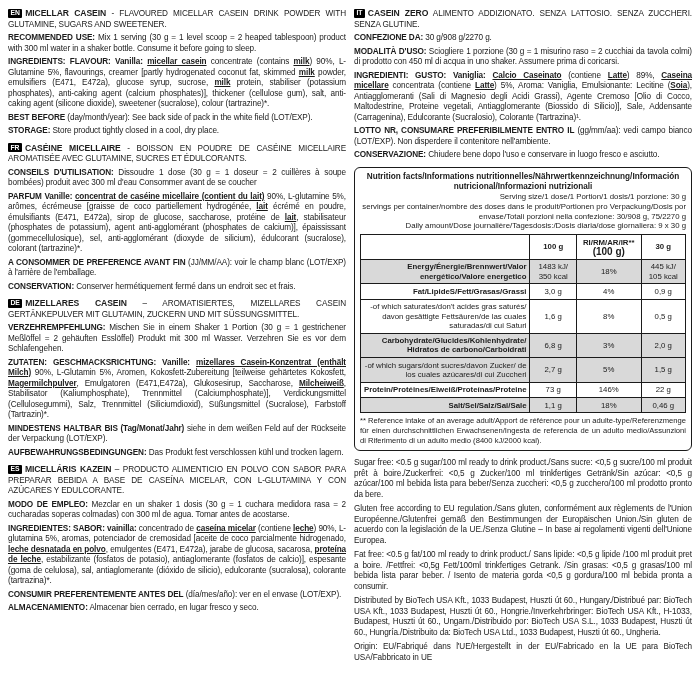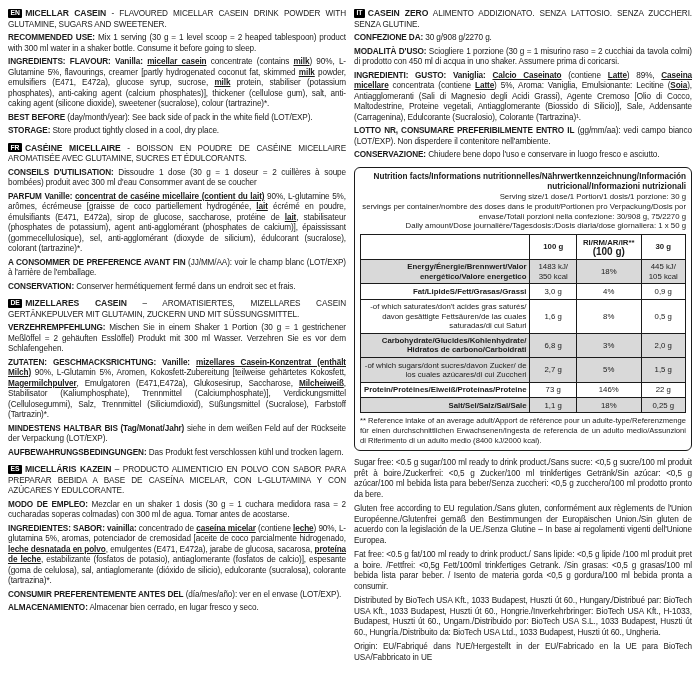--- a/index.html
+++ b/index.html
@@ -9,21 +9,21 @@
   .col{width:338px;flex:0 0 338px;}
   .section{margin-bottom:6px;}
   .para{margin:0 0 3px 0;font-size:8.2px;line-height:10.5px;text-align:justify;letter-spacing:-0.1px;}
   .lead{font-weight:bold;}
   .head .lead{font-size:8.6px;}
   u.al{font-weight:bold;text-decoration:underline;text-underline-offset:1px;}
   .badge{display:inline-block;background:#000;color:#fff;font-weight:bold;font-size:6.8px;
          line-height:1;padding:1.5px 2.5px 1px;margin-right:3px;vertical-align:1px;border-radius:1px;}
   
   .nutri{border:1.5px solid #1b1b1b;border-radius:6px;padding:4px 5px 5px;margin:2px 0 7px;}
-  .nutri-title{font-weight:bold;font-size:8.2px;line-height:10.3px;margin:0;text-align:right;}
+  .nutri-title{font-weight:bold;font-size:8.2px;line-height:10.3px;margin:0;text-align:center;}
   .nutri-sub{font-size:7.8px;line-height:9.8px;margin:0;text-align:right;}
   table.nt{width:100%;border-collapse:collapse;margin-top:3px;font-size:7.8px;line-height:9.3px;}
   table.nt td{border:1px solid #1b1b1b;padding:2.5px 3px;vertical-align:middle;}
   table.nt{border:1.5px solid #1b1b1b;}
   tr.hdr td{border-bottom:1.5px solid #1b1b1b;font-weight:bold;text-align:center;}
   td.lab{text-align:right;}
   td.val{text-align:center;width:48px;}
   td.ri{width:60px;}
   td.c30{width:46px;border-left:1.5px solid #1b1b1b !important;}
   tr.shaded td{background:#d9d9d9;}
@@ -91,21 +91,21 @@
       <p class="para"><span class="lead">MODALITÀ D'USO:</span><span> Sciogliere 1 porzione (30 g = 1 misurino raso = 2 cucchiai da tavola colmi) di prodotto con 450 ml di acqua in uno shaker. Assumere prima di coricarsi.</span></p>
       <p class="para"><span class="lead">INGREDIENTI: GUSTO: Vaniglia:</span><span> <u class="al">Calcio Caseinato</u> (contiene <u class="al">Latte</u>) 89%, <u class="al">Caseina micellare</u> concentrata (contiene <u class="al">Latte</u>) 5%, Aroma: Vaniglia, Emulsionante: Lecitine (<u class="al">Soia</u>), Antiagglomeranti (Sali di Magnesio degli Acidi Grassi), Agente Cremoso [Olio di Cocco, Maltodestrine, Proteine vegetali, Antiagglomerante (Biossido di Silicio)], Sale, Addensante (Carragenina), Edulcorante (Sucralosio), Colorante (Tartrazina)¹.</span></p>
       <p class="para"><span class="lead">LOTTO NR, CONSUMARE PREFERIBILMENTE ENTRO IL</span><span> (gg/mm/aa): vedi campo bianco (LOT/EXP). Non disperdere il contenitore nell'ambiente.</span></p>
       <p class="para"><span class="lead">CONSERVAZIONE:</span><span> Chiudere bene dopo l'uso e conservare in luogo fresco e asciutto.</span></p>
     </div>
 
     <div class="nutri">
       <p class="nutri-title">Nutrition facts/Informations nutritionnelles/Nährwertkennzeichnung/Información nutricional/Informazioni nutrizionali</p>
       <p class="nutri-sub">Serving size/1 dose/1 Portion/1 dosis/1 porzione: 30 g</p>
       <p class="nutri-sub">servings per container/nombre des doses dans le produit/Portionen pro Verpackung/Dosis por envase/Totali porzioni nella confezione: 30/908 g, 75/2270 g</p>
-      <p class="nutri-sub">Daily amount/Dose journalière/Tagesdosis:/Dosis diaria/dose giornaliera: 1 x 50 g</p>
+      <p class="nutri-sub">Daily amount/Dose journalière/Tagesdosis:/Dosis diaria/dose giornaliera: 9 x 30 g</p>
 
       <table class="nt">
         <tbody>
           <tr class="hdr">
             <td class="lab"></td>
             <td class="val">100 g</td>
             <td class="val ri"><span>RI/RM/AR/IR**</span><span class="hdr-sub">(100 g)</span></td>
             <td class="val c30">30 g</td>
           </tr>
           <tr class="shaded boldlab">
@@ -141,21 +141,21 @@
           <tr class="boldlab">
             <td class="lab">Protein/Protéines/Eiweiß/Proteínas/Proteine</td>
             <td class="val">73 g</td>
             <td class="val ri">146%</td>
             <td class="val c30">22 g</td>
           </tr>
           <tr class="shaded boldlab">
             <td class="lab">Salt/Sel/Salz/Sal/Sale</td>
             <td class="val">1,1 g</td>
             <td class="val ri">18%</td>
-            <td class="val c30">0,25 g</td>
+            <td class="val c30">0,46 g</td>
           </tr>
         </tbody>
       </table>
 
       <p class="footnote">** Reference intake of an average adult/Apport de référence pour un adulte-type/Referenzmenge für einen durchschnittlichen Erwachsenen/Ingesta de referencia de un adulto medio/Assunzioni di Riferimento di un adulto medio (8400 kJ/2000 kcal).</p>
     </div>
 
     <div class="notes">
       <p class="para">Sugar free: &lt;0.5 g sugar/100 ml ready to drink product./Sans sucre: &lt;0,5 g sucre/100 ml produit prêt à boire./Zuckerfrei: &lt;0,5 g Zucker/100 ml trinkfertiges Getränk/Sin azúcar: &lt;0,5 g azúcar/100 ml bebida lista para beber/Senza zuccheri: &lt;0,5 g zucchero/100 ml prodotto pronto da bere.</p>
       <p class="para">Gluten free according to EU regulation./Sans gluten, conformément aux règlements de l'Union Européenne./Glutenfrei gemäß den Bestimmungen der Europäischen Union./Sin gluten de acuerdo con la legislación de la UE./Senza Glutine – In base ai regolamenti vigenti dell'Unione Europea.</p>

